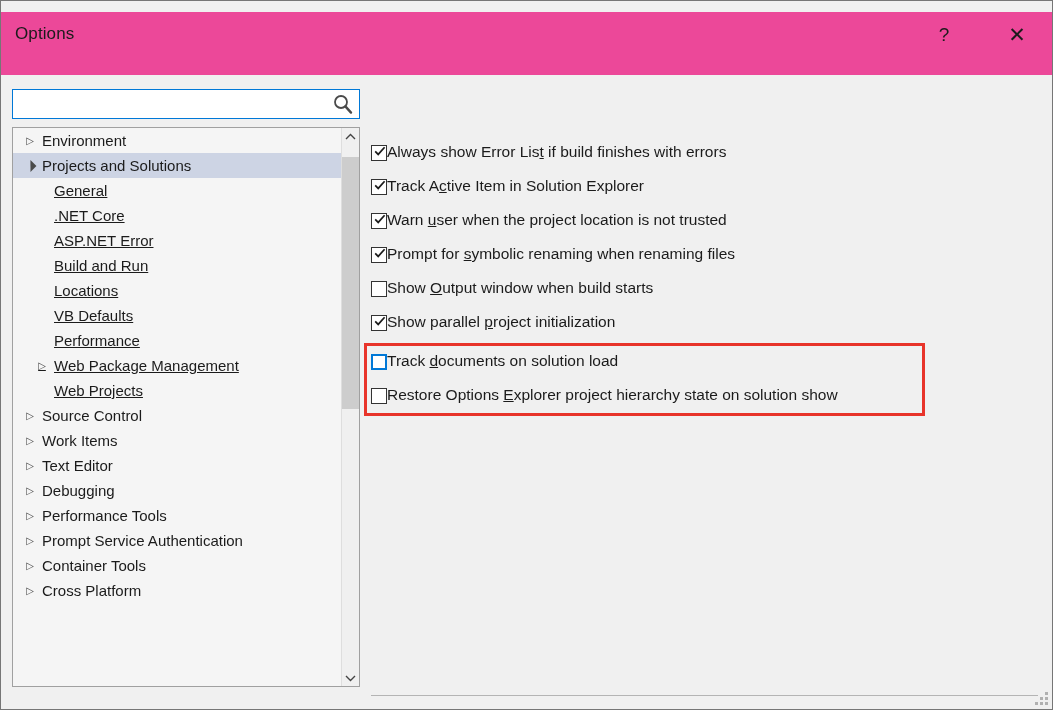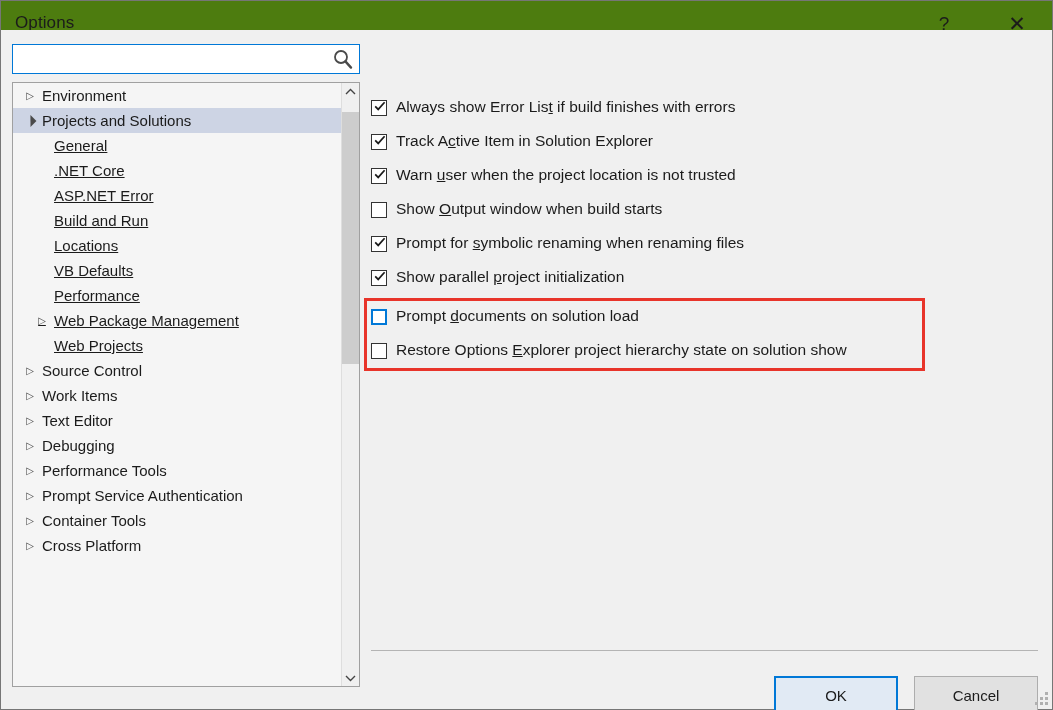--- a/index.html
+++ b/index.html
@@ -25,24 +25,25 @@
     height: 710px;
     box-sizing: border-box;
     border: 1px solid #767676;
     background: #f0f0f0;
     display: flex;
     flex-direction: column;
   }
 
   
   #titlebar {
-    height: 29px;
-    background: #4d7c0f;
+    height: 63px;
+    background: #ec4899;
     position: relative;
     flex: 0 0 auto;
+    margin-top: 11px;
   }
   #window-title {
     position: absolute;
     left: 14px;
     top: 12px;
     font-size: 17px;
     color: #1b1b1b;
     letter-spacing: 0.1px;
   }
   .caption-btn {
@@ -222,21 +223,20 @@
   }
   .cb-box.focused { border: 2px solid #0078d7; }
   .cb-box .tick {
     position: absolute;
     left: 1px;
     top: -2px;
     width: 14px;
     height: 14px;
   }
   .cb-label {
-    padding-left: 9px;
     font-size: 15.5px;
     color: #1b1b1b;
     white-space: nowrap;
     line-height: 22px;
   }
   .cb-label u { text-decoration: underline; }
 
   
   #red-highlight {
     position: absolute;
@@ -436,44 +436,44 @@
           </div>
           <div class="cb-row">
             <span class="cb-box">
               <svg class="tick" viewBox="0 0 14 14">
                 <path d="M2.2 7.4 L5.2 10.4 L11.6 3.2" fill="none" stroke="#1b1b1b" stroke-width="1.7"></path>
               </svg>
             </span>
             <span class="cb-label"><span>Warn </span><u>u</u><span>ser when the project location is not trusted</span></span>
           </div>
           <div class="cb-row">
-            <span class="cb-box"></span>
-            <span class="cb-label"><span>Show </span><u>O</u><span>utput window when build starts</span></span>
-          </div>
-          <div class="cb-row">
             <span class="cb-box">
               <svg class="tick" viewBox="0 0 14 14">
                 <path d="M2.2 7.4 L5.2 10.4 L11.6 3.2" fill="none" stroke="#1b1b1b" stroke-width="1.7"></path>
               </svg>
             </span>
             <span class="cb-label"><span>Prompt for </span><u>s</u><span>ymbolic renaming when renaming files</span></span>
+          </div>
+          <div class="cb-row">
+            <span class="cb-box"></span>
+            <span class="cb-label"><span>Show </span><u>O</u><span>utput window when build starts</span></span>
           </div>
           <div class="cb-row">
             <span class="cb-box">
               <svg class="tick" viewBox="0 0 14 14">
                 <path d="M2.2 7.4 L5.2 10.4 L11.6 3.2" fill="none" stroke="#1b1b1b" stroke-width="1.7"></path>
               </svg>
             </span>
             <span class="cb-label"><span>Show parallel </span><u>p</u><span>roject initialization</span></span>
           </div>
           <div id="highlight-group" style="margin-top: 5px;">
             <div id="red-highlight"></div>
             <div class="cb-row">
               <span class="cb-box focused"></span>
-              <span class="cb-label"><span>Prompt </span><u>d</u><span>ocuments on solution load</span></span>
+              <span class="cb-label"><span>Track </span><u>d</u><span>ocuments on solution load</span></span>
             </div>
             <div class="cb-row">
               <span class="cb-box"></span>
               <span class="cb-label"><span>Restore Options </span><u>E</u><span>xplorer project hierarchy state on solution show</span></span>
             </div>
           </div>
         </div>
     </div>
 
     <div id="footer-separator"></div>

